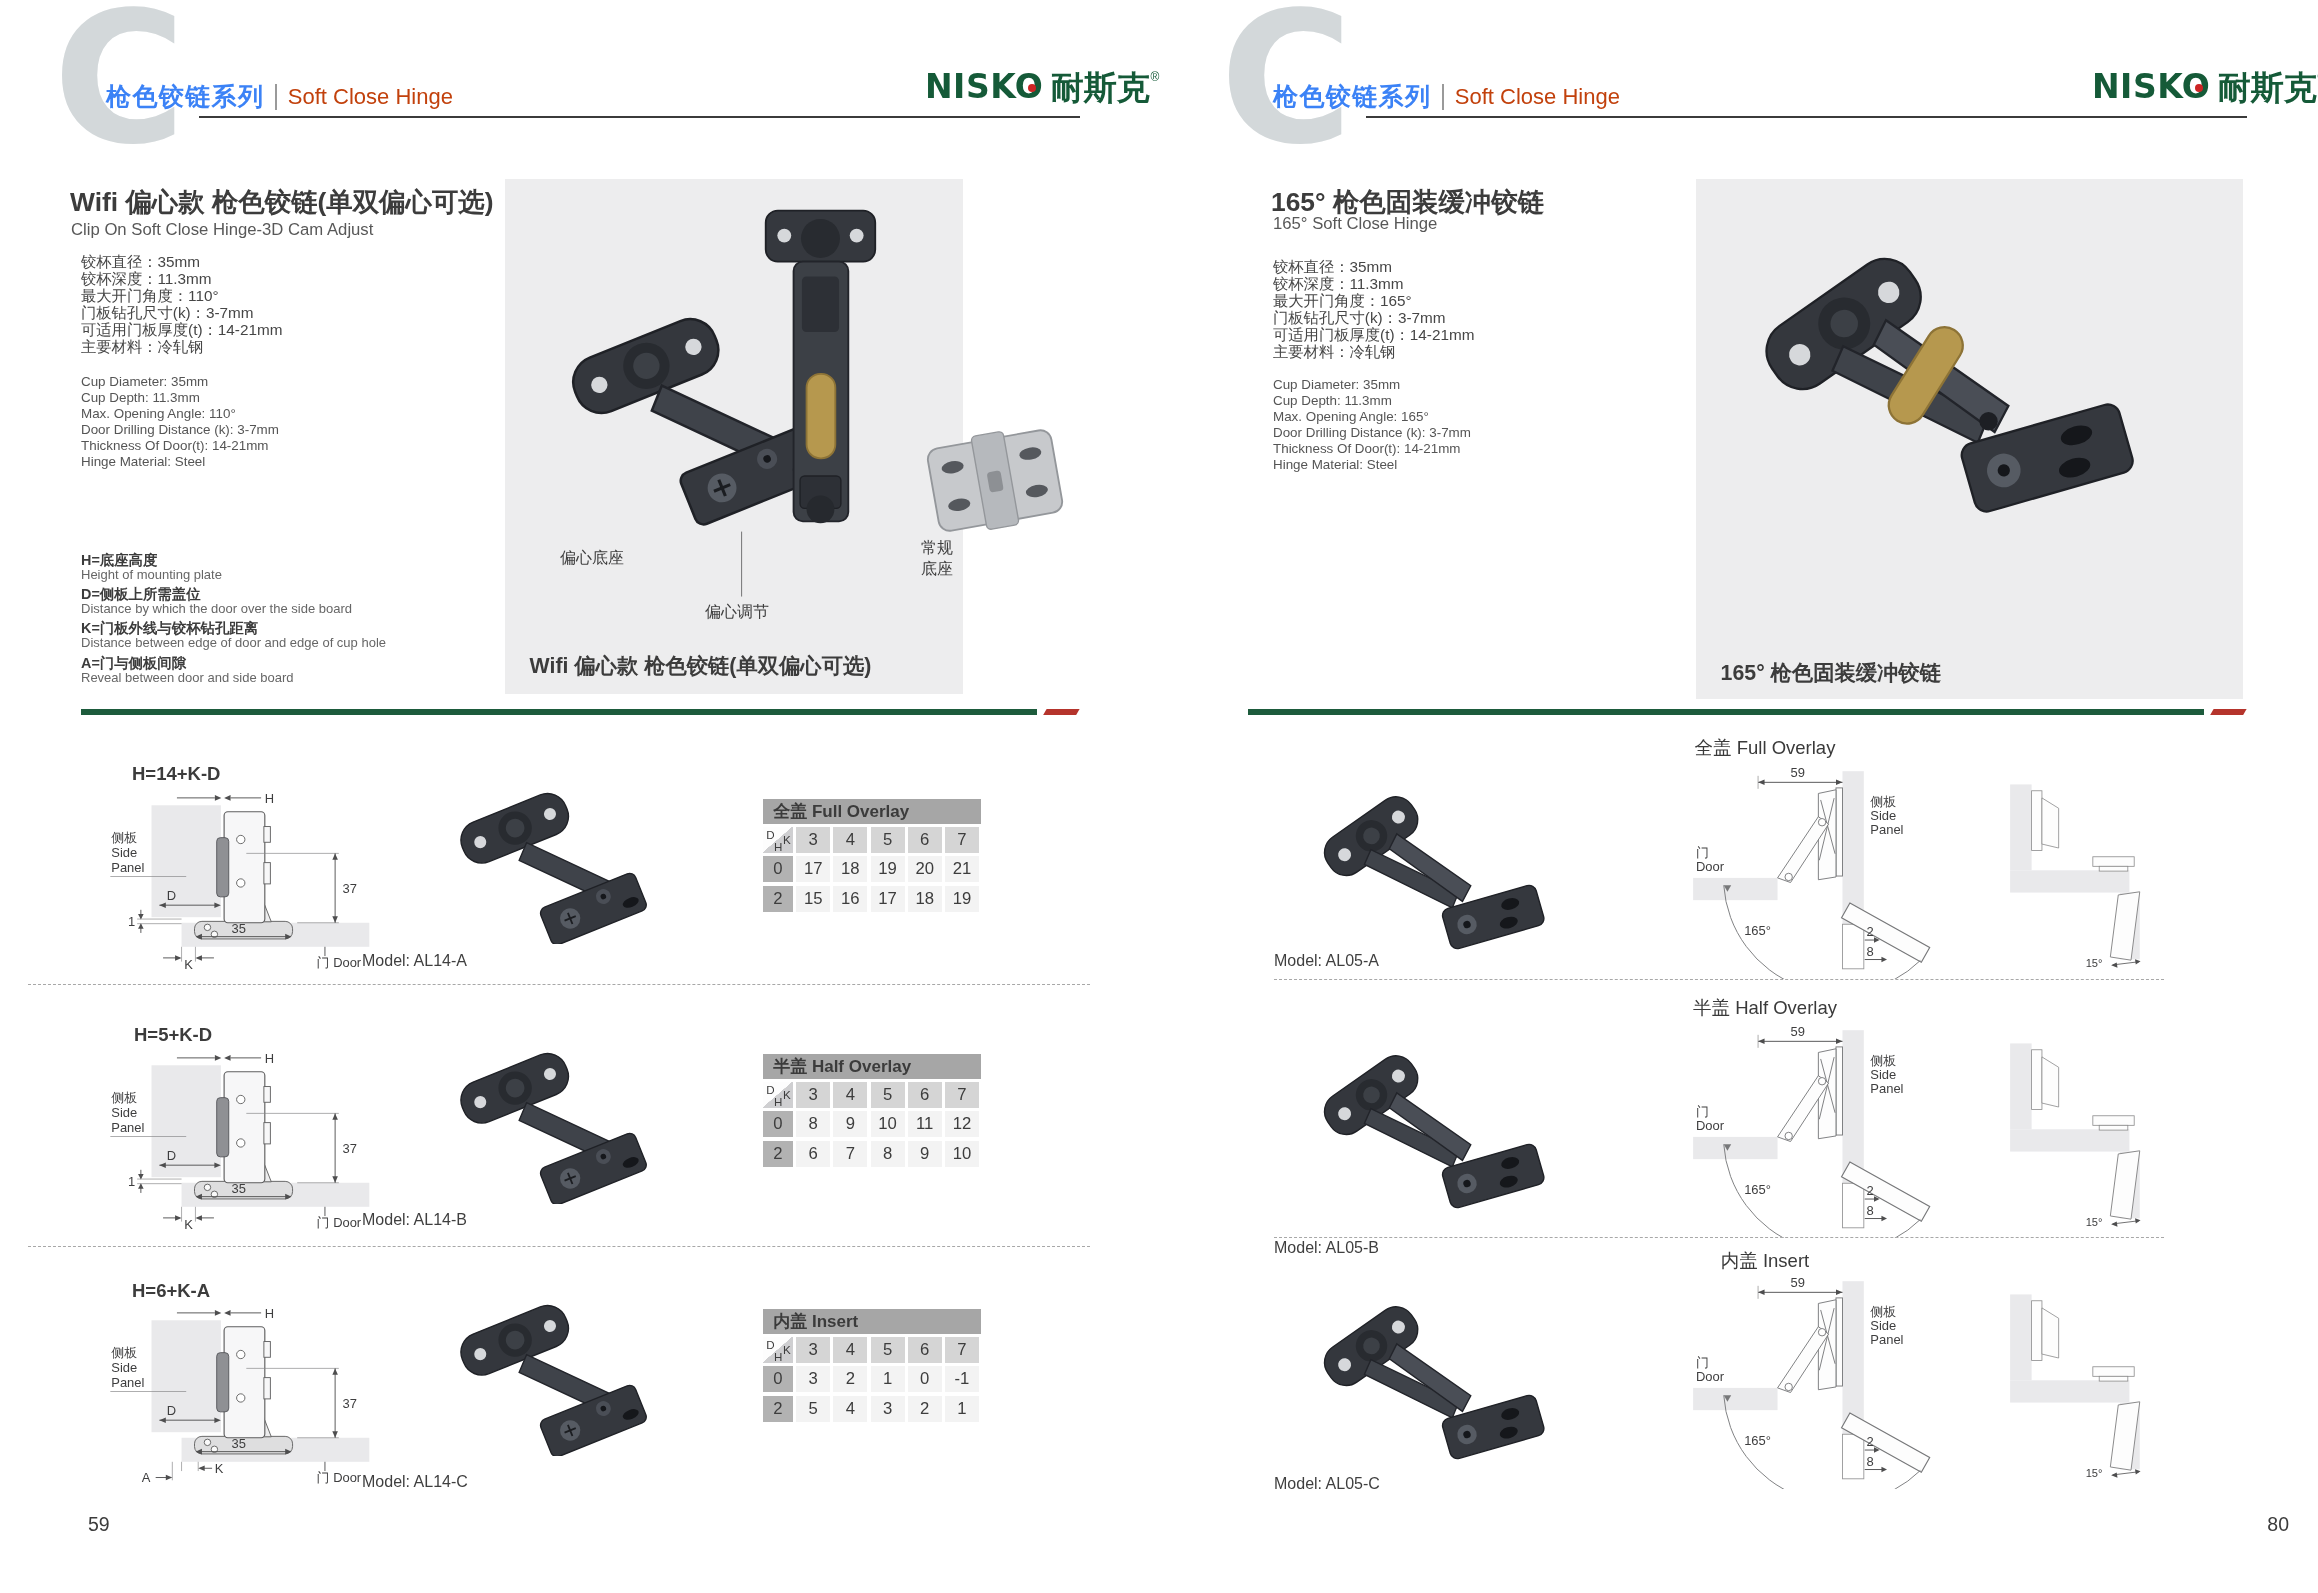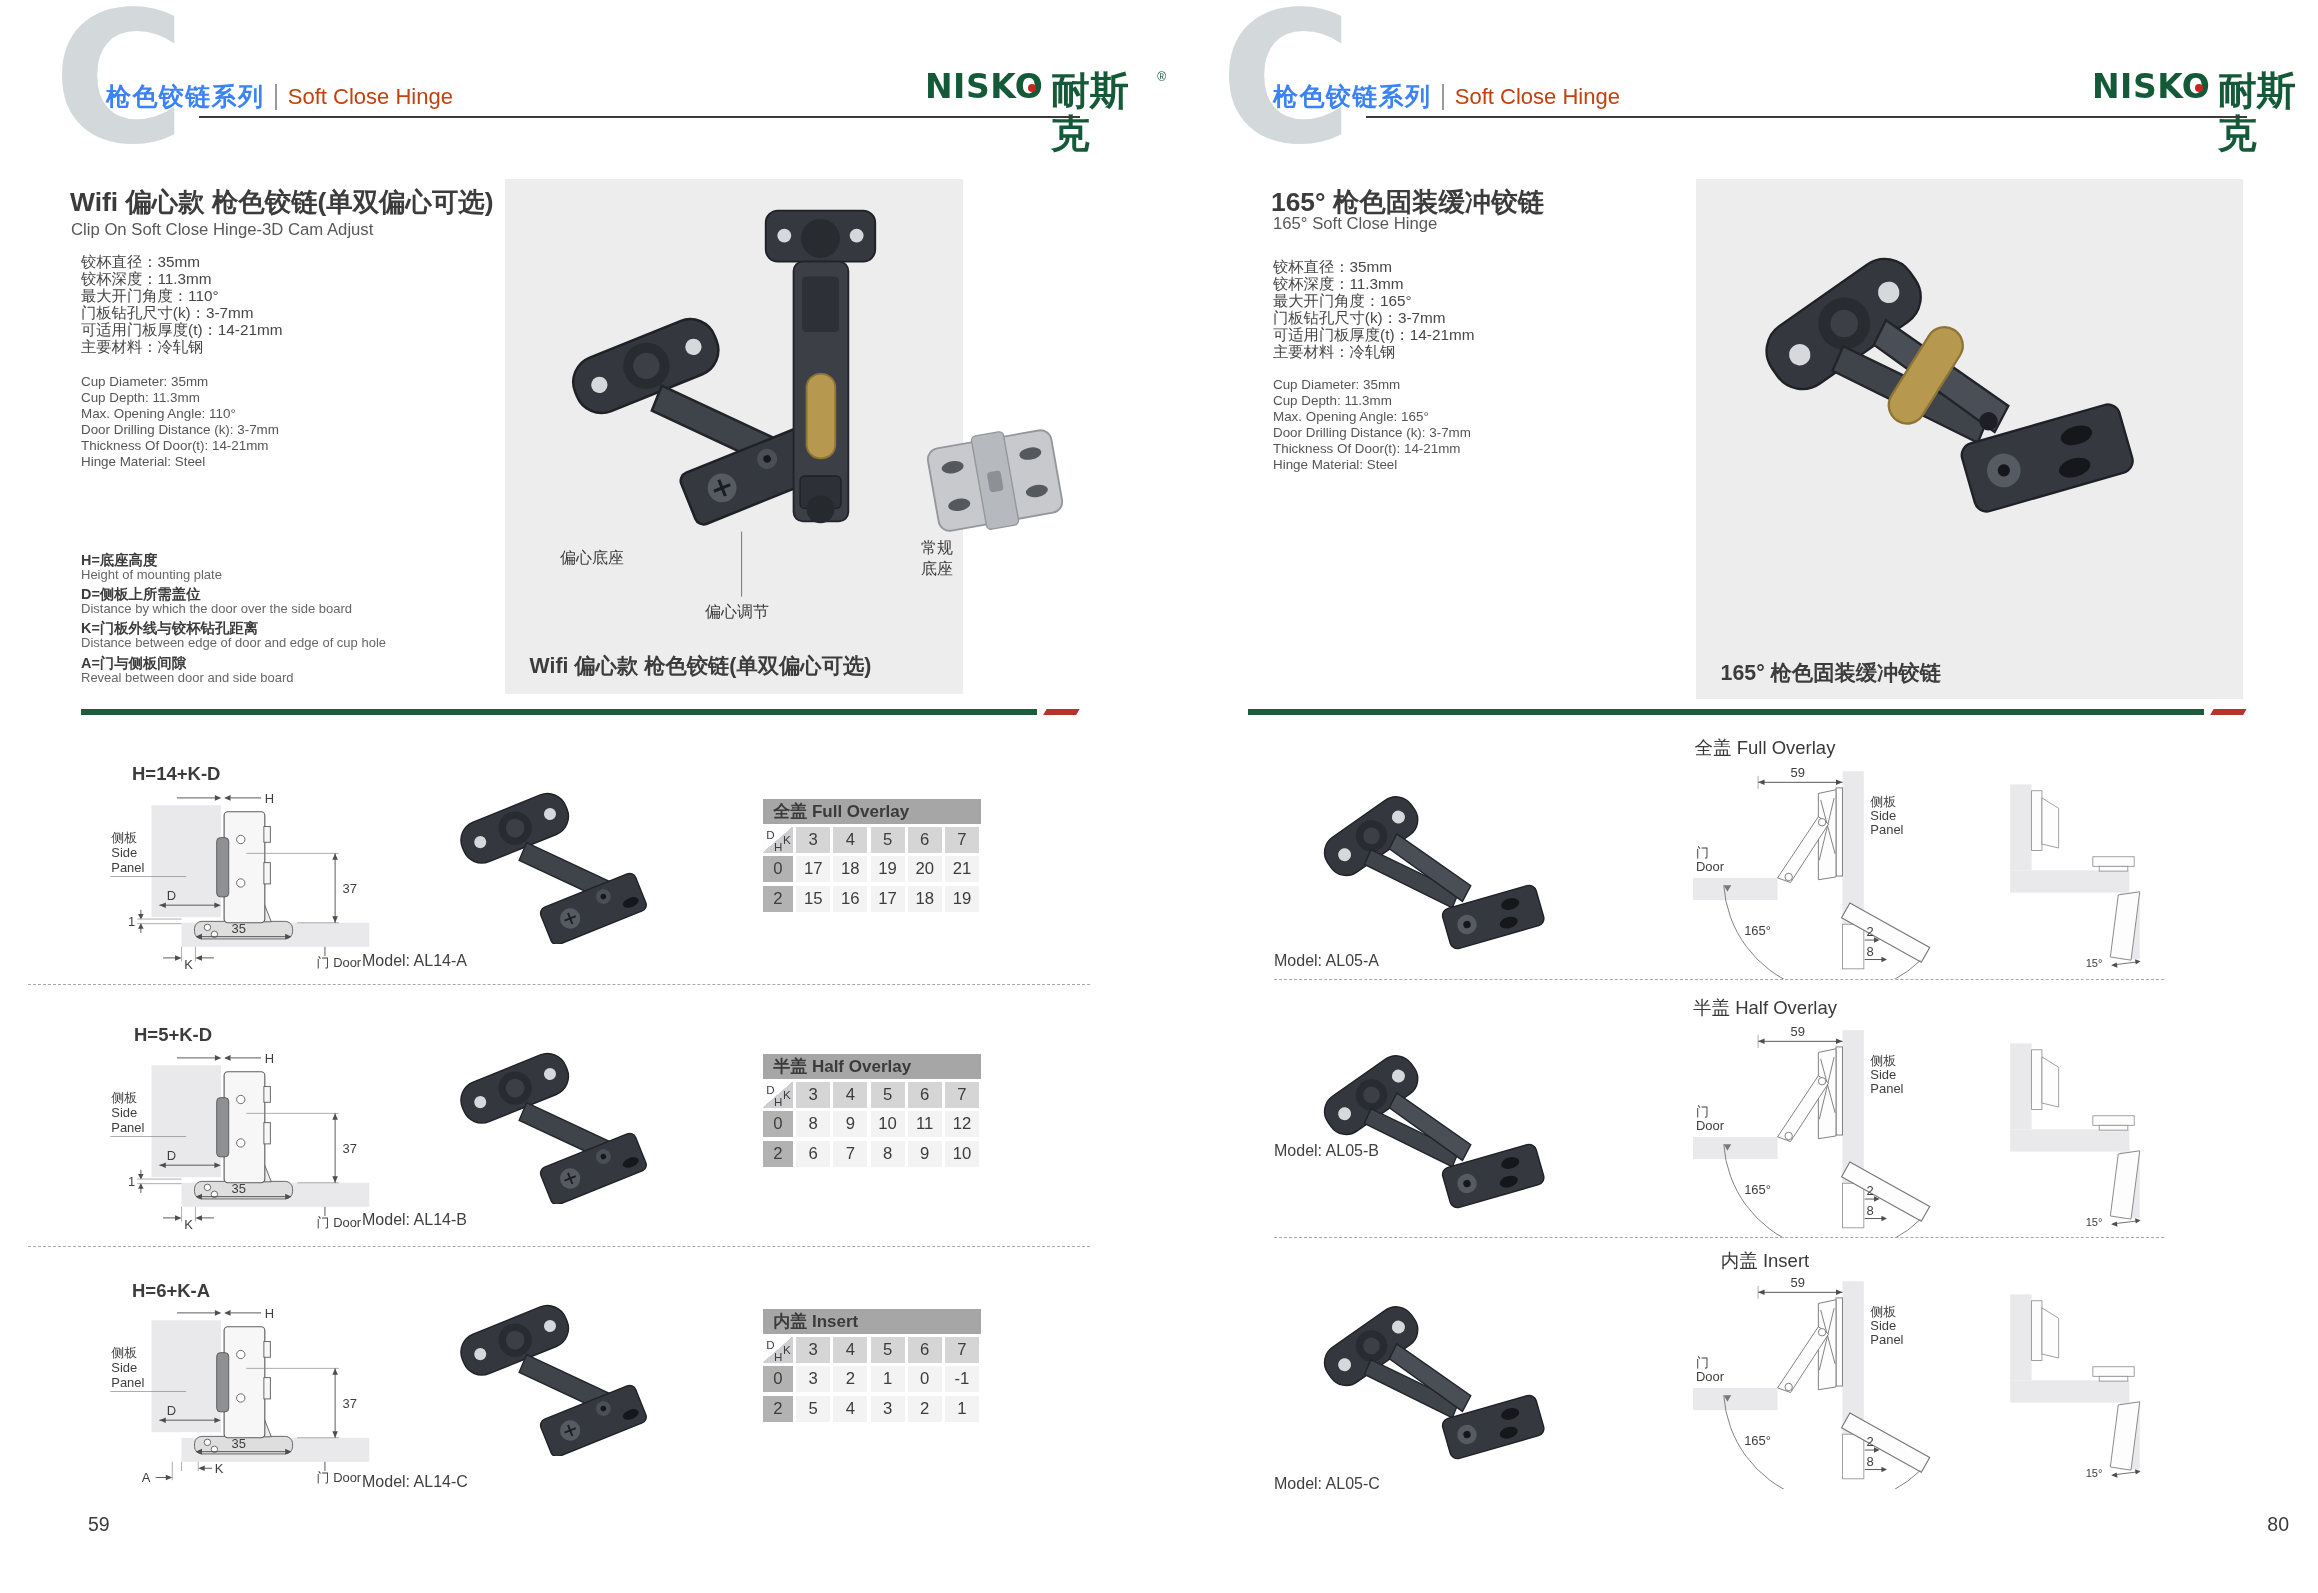--- a/index.html
+++ b/index.html
@@ -12,21 +12,21 @@
   #pageR{left:1167px}
   .wm{font-family:"DejaVu Sans",sans-serif;font-weight:bold;font-size:181px;line-height:1;color:#d3d8da}
   .hdr{display:flex;align-items:center}
   .ser-cn{font-size:25px;font-weight:bold;color:#3b82f6;letter-spacing:1.4px}
   .ser-sep{width:1.4px;height:26px;background:#9a9a9a;margin:0 11px}
   .ser-en{font-size:22px;color:#c2410c}
   .rule{height:2.3px;background:#3b3b3b}
   .logo{display:flex;align-items:flex-start;position:absolute}
   .logo-en{font-family:"DejaVu Sans",sans-serif;font-weight:bold;font-size:33px;line-height:1;color:#155a38;letter-spacing:0.5px;position:relative}
   .logo-dot{position:absolute;width:8.3px;height:8.3px;border-radius:50%;background:#cc2424;right:7.4px;top:14px}
-  .logo-cn{font-size:39px;font-weight:bold;line-height:1.1;color:#155a38;margin-left:7.4px}
+  .logo-cn{font-size:33px;font-weight:bold;line-height:1.1;color:#155a38;margin-left:7.4px}
   .logo-reg{font-size:12px;color:#155a38;margin-left:0.9px}
   .ptitle{font-size:26.4px;font-weight:bold;color:#3c3c3c}
   .psub{font-size:16.7px;color:#585858}
   .spec-cn div{font-size:15.3px;line-height:17px;color:#464646}
   .spec-en div{font-size:13.4px;line-height:16px;color:#555}
   .lg-cn{font-size:14.4px;font-weight:bold;line-height:16px;color:#3c3c3c}
   .lg-en{font-size:13px;line-height:14px;color:#666;margin-bottom:4.2px}
   .gbox{background:#ededee}
   .glabel{font-size:16px;color:#3f3f3f}
   .gcap{font-size:21.3px;font-weight:bold;color:#3c3c3c}
@@ -681,21 +681,21 @@
     <rect x="236" y="218" width="104" height="24" fill="#fdfdfd" stroke="#8a8a8b" stroke-width="2"></rect>
     <rect x="252" y="242" width="72" height="12" fill="#fdfdfd" stroke="#8a8a8b" stroke-width="2"></rect>
     <rect x="304" y="308" width="50" height="168" fill="#e9e9eb"></rect>
     <polygon points="300,314 354,306 332,478 280,470" fill="#fdfdfd" stroke="#8a8a8b" stroke-width="2.5"></polygon>
     <line x1="286" y1="490" x2="352" y2="482" stroke="#4e4e4f" stroke-width="2"></line>
     <polygon points="282,491 296,484 298,497" fill="#4e4e4f"></polygon>
       <polygon points="356,481 342,476 344,489" fill="#4e4e4f"></polygon>
     <text x="218" y="496" class="dt">15°</text>
   </svg>
 
-  <div class="abs model" style="left:107px;top:1142px">Model: AL05-B</div>
+  <div class="abs model" style="left:107px;top:1239px">Model: AL05-B</div>
   <div class="abs dash" style="left:107px;top:1237px;width:890px"></div>
 
   <div class="abs sec-title" style="left:454px;top:1248px;width:288px">内盖 Insert</div>
 
   <svg class="abs" style="left:134px;top:1281px" width="260" height="185" viewBox="0 0 560 400">
     <g transform="rotate(-35 150 140)">
       <rect x="40" y="95" width="220" height="92" rx="40" fill="#34373d" stroke="#1f2126" stroke-width="3"></rect>
       <circle cx="80" cy="141" r="14" fill="#d6d8db"></circle>
         <circle cx="222" cy="141" r="14" fill="#d6d8db"></circle>
       <circle cx="151" cy="141" r="34" fill="#282b30"></circle>

